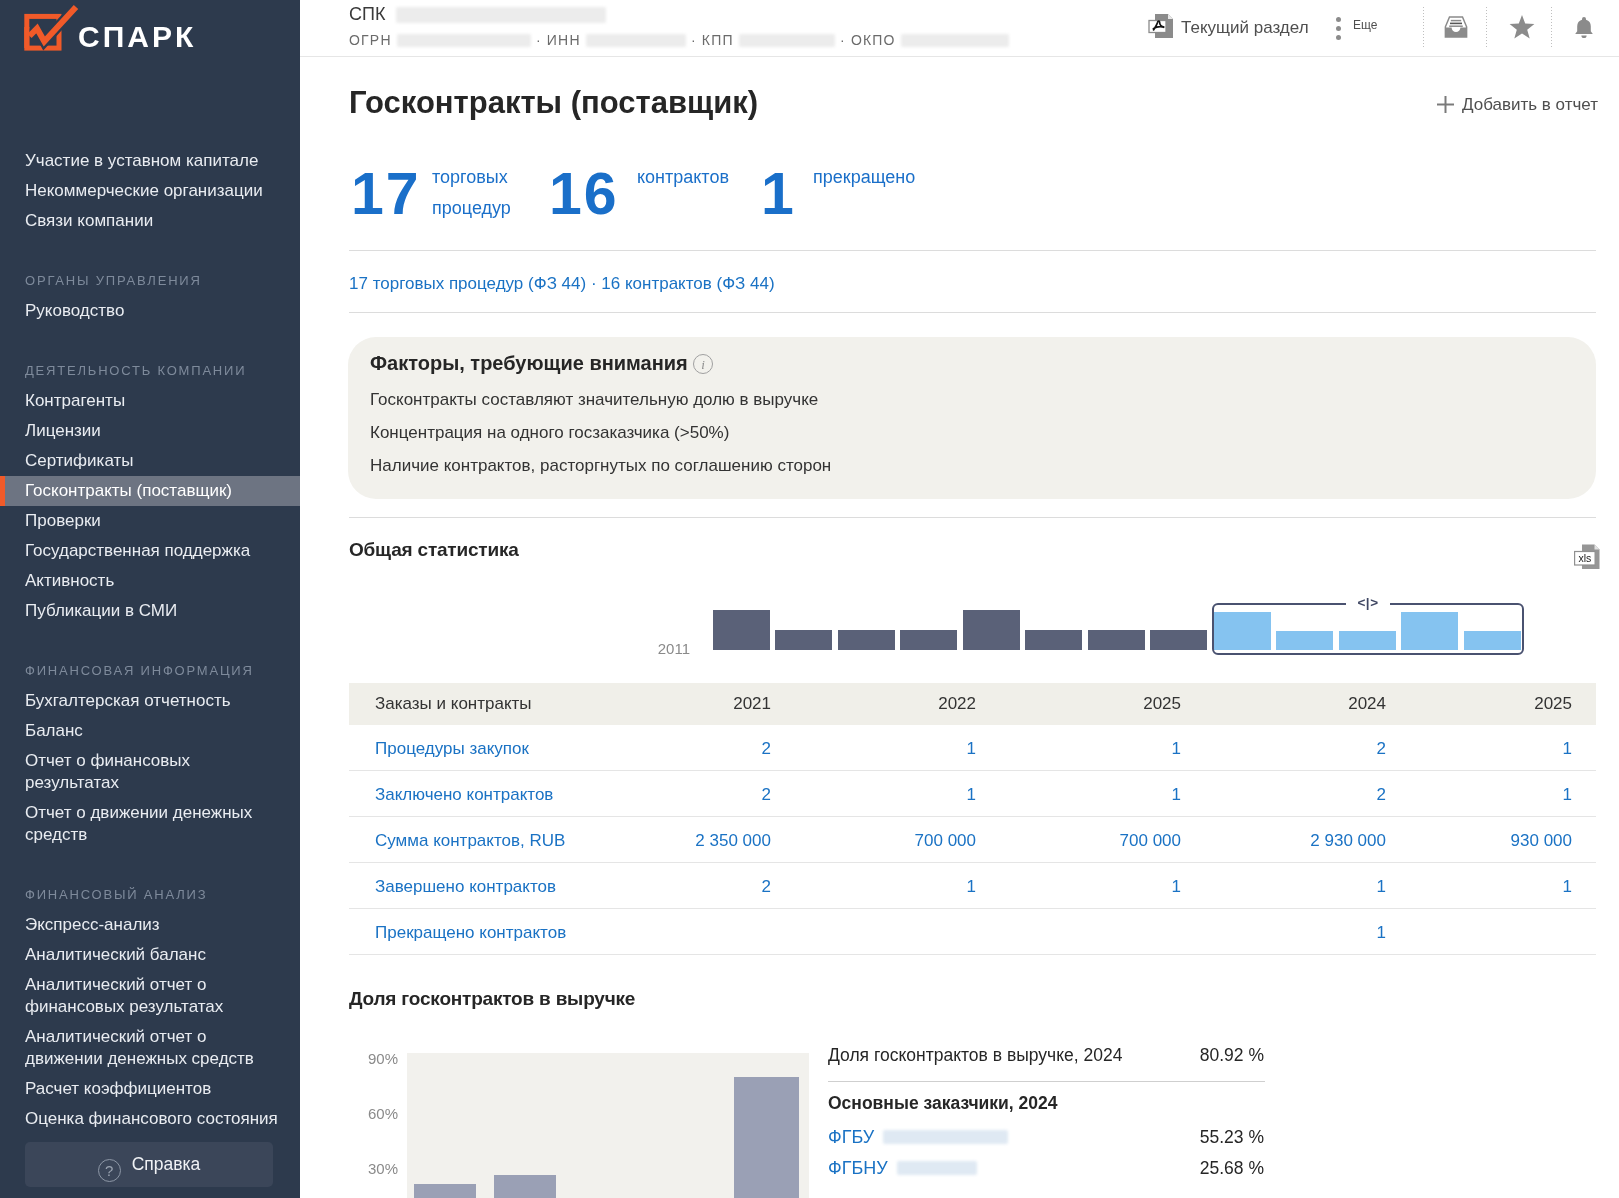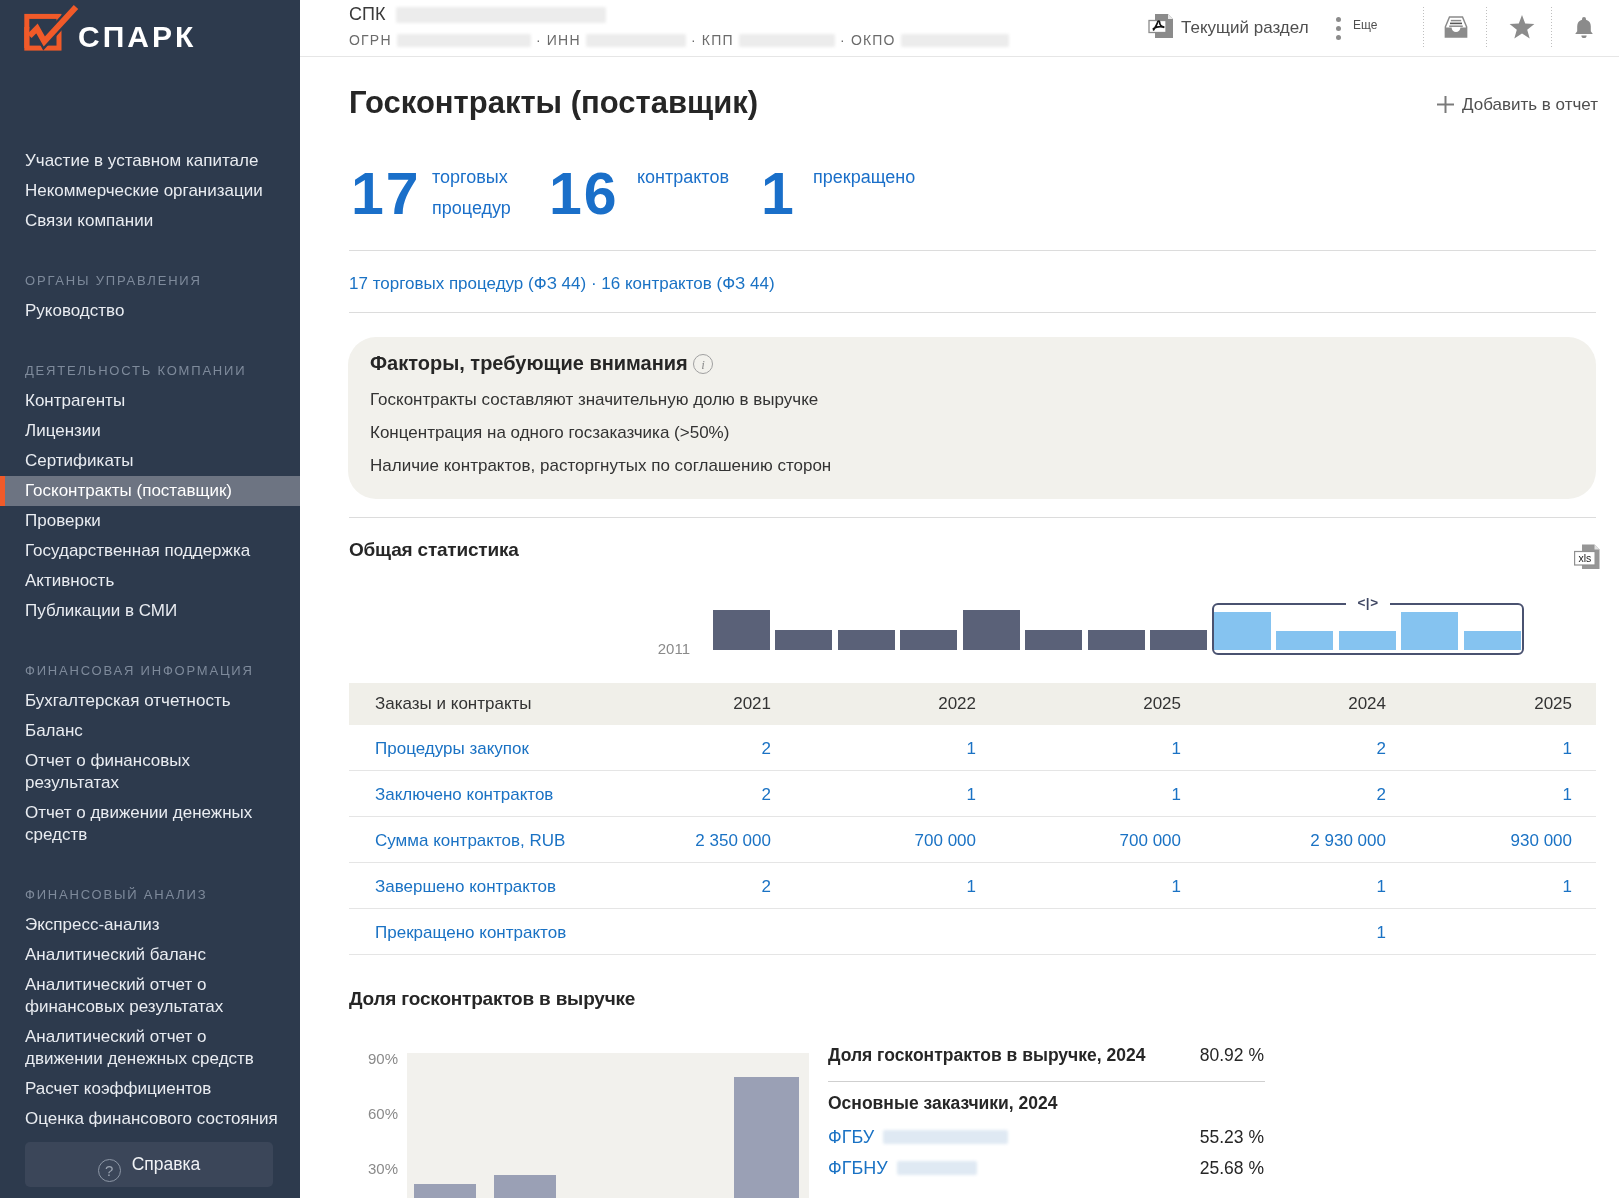--- a/index.html
+++ b/index.html
@@ -244,21 +244,21 @@
 
     <h2 style="top:931px;">Доля госконтрактов в выручке</h2>
     <div class="ylab" style="left:58px; top:993px;">90%</div>
     <div class="ylab" style="left:58px; top:1048px;">60%</div>
     <div class="ylab" style="left:58px; top:1103px;">30%</div>
     <div id="plot"></div>
     <div class="gbar" style="left:114px; top:1127px; width:62px; height:14px;"></div>
     <div class="gbar" style="left:194px; top:1118px; width:62px; height:23px;"></div>
     <div class="gbar" style="left:434px; top:1020px; width:65px; height:121px;"></div>
     <div id="panel">
-      <div style="position:absolute; left:0; top:3px; font-weight:bold;">Доля госконтрактов в выручке, 2024</div>
+      <div style="position:absolute; left:0; top:3px; font-weight:normal;">Доля госконтрактов в выручке, 2024</div>
       <div style="position:absolute; right:0; top:3px;">80.92 %</div>
       <div style="position:absolute; left:0; top:39px; width:437px; border-top:1px solid #cfcfcf;"></div>
       <div style="position:absolute; left:0; top:51px; font-weight:bold;">Основные заказчики, 2024</div>
       <div style="position:absolute; left:0; top:85px; font-size:18px; color:#1a72c4;">ФГБУ <span class="blur" style="background:#dfe9f3; width:125px; height:14px; vertical-align:-1px; margin-left:4px;"></span></div>
       <div style="position:absolute; right:0; top:85px;">55.23 %</div>
       <div style="position:absolute; left:0; top:116px; font-size:18px; color:#1a72c4;">ФГБНУ <span class="blur" style="background:#dfe9f3; width:80px; height:14px; vertical-align:-1px; margin-left:4px;"></span></div>
       <div style="position:absolute; right:0; top:116px;">25.68 %</div>
     </div>
   </div>
 </div>

